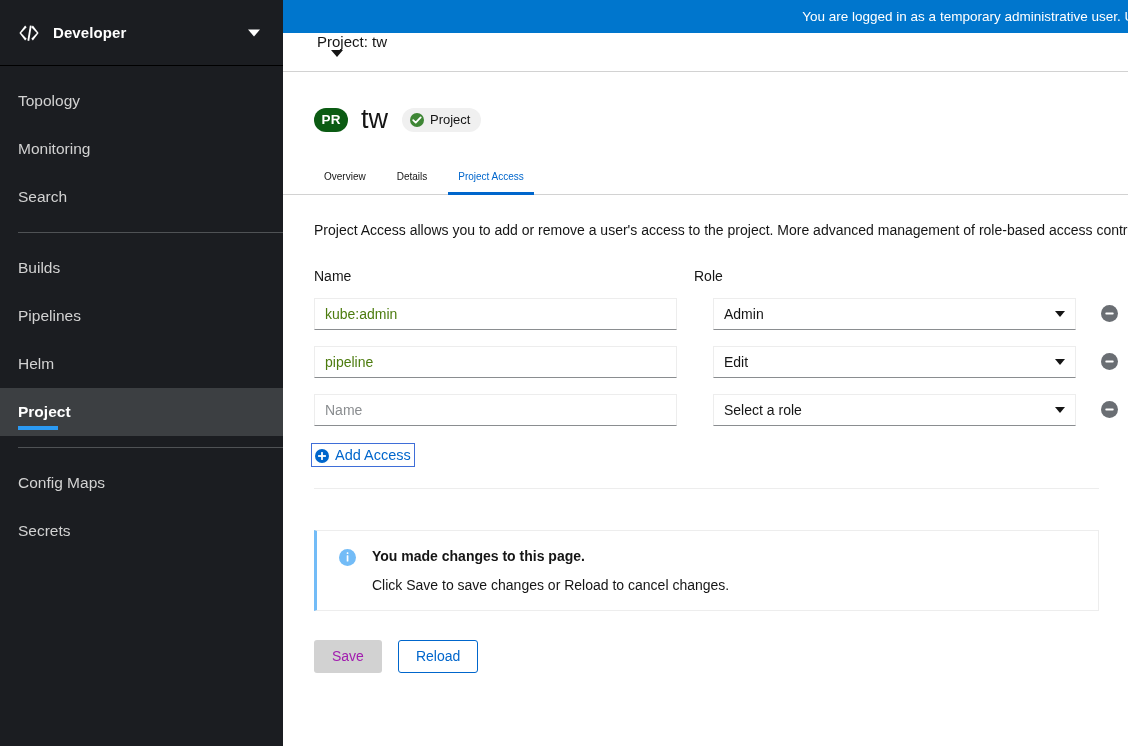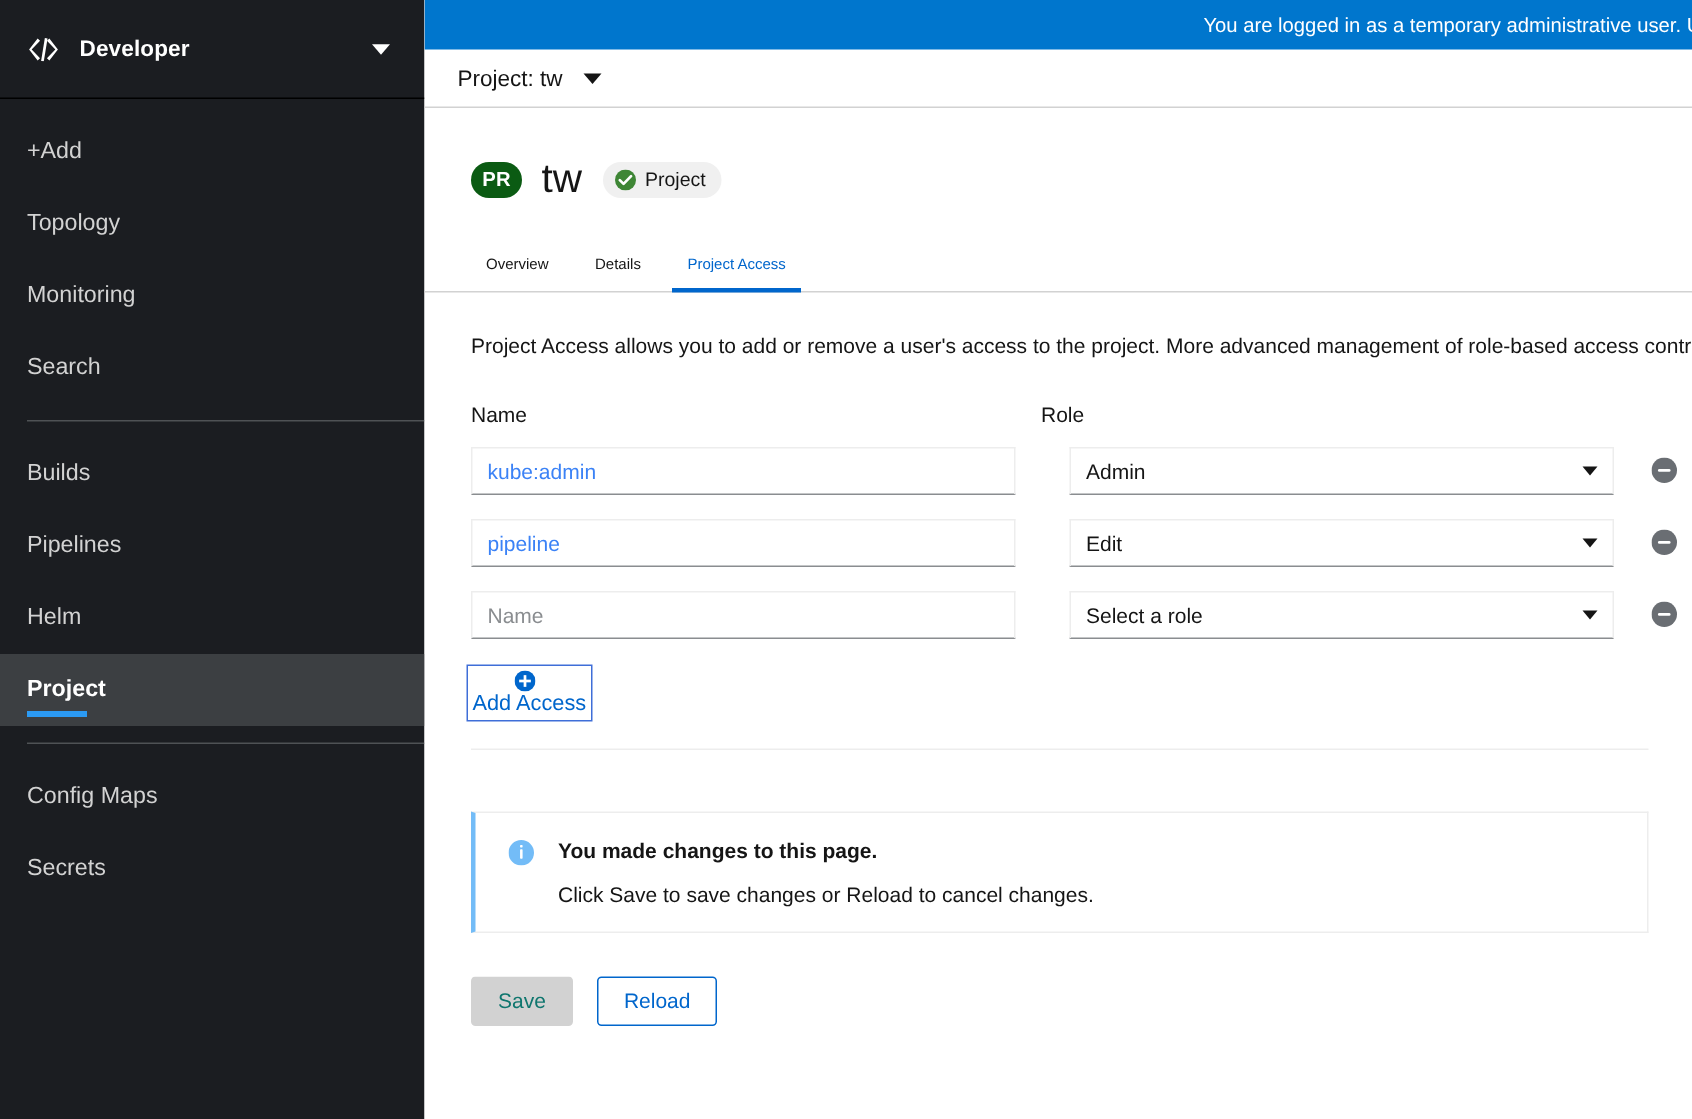--- a/index.html
+++ b/index.html
@@ -98,22 +98,23 @@
     white-space: nowrap;
   }
   .banner-text {
     padding-left: 14px;
     transform: translateX(55px);
   }
 
   .project-bar {
     height: 39px;
     border-bottom: 1px solid #d2d2d2;
-    display: flex; align-items: center;
-    padding-left: 22px;
+    display: flex; 
+    padding-left: 34px;
+    flex-direction: column;
   }
   .project-bar-label {
     font-size: 15px;
     color: #151515;
   }
   .project-bar-caret {
     margin-left: 14px;
     width: 0; height: 0;
     border-left: 6px solid transparent;
     border-right: 6px solid transparent;
@@ -206,21 +207,21 @@
     display: flex; align-items: center;
     margin-bottom: 16px;
   }
   .field {
     width: 363px; height: 32px;
     border: 1px solid #ededed;
     border-bottom: 1px solid #8a8d90;
     background: #ffffff;
     font-family: "Liberation Sans", sans-serif;
     font-size: 14px;
-    color: #3b82f6;
+    color: #4d7c0f;
     padding: 0 10px;
     outline: none;
   }
   .field::placeholder { color: #8a8d90; }
   .spacer-col { width: 36px; }
 
   .select-wrap { position: relative; width: 363px; height: 32px; }
   .select-box {
     width: 363px; height: 32px;
     border: 1px solid #ededed;
@@ -242,29 +243,28 @@
     pointer-events: none;
   }
   .remove-btn {
     margin-left: 25px;
     width: 17px; height: 17px;
     cursor: pointer;
     display: block;
   }
 
   .add-access {
-    display: inline-flex; align-items: center;
+    display: inline-flex; align-items: flex-end;
     margin-top: 4px;
     color: #0066cc;
     font-size: 14.5px;
     cursor: pointer;
     outline: 1px solid #3f6ed8;
     outline-offset: 2px;
     padding: 1px 1px;
-    flex-direction: column;
   }
   .add-plus {
     width: 14px; height: 14px; margin-right: 6px;
     display: block;
   }
 
   .divider {
     margin-top: 21px;
     width: 785px; height: 1px;
     background: #ededed;
@@ -295,21 +295,21 @@
     padding: 0 17px;
     font-size: 14px;
     font-family: "Liberation Sans", sans-serif;
     border-radius: 3px;
     cursor: pointer;
     display: flex; align-items: center; justify-content: center;
     border: 1px solid transparent;
   }
   .btn-save {
     background: #d2d2d2;
-    color: #0f766e;
+    color: #a21caf;
     cursor: default;
   }
   .btn-reload {
     background: #ffffff;
     color: #0066cc;
     border: 1px solid #0066cc;
     margin-left: 16px;
   }
 </style>
 </head>
@@ -325,23 +325,20 @@
           <path d="M7.2 2.2 L1.6 8 L7.2 13.8 L5.6 15.4 L-0.1 8 L5.6 0.6 Z" fill="#ffffff" transform="translate(1.5,0)"></path>
           <path d="M9.4 15.6 L11.9 0.4 L13.7 0.7 L11.2 15.9 Z" fill="#ffffff"></path>
           <path d="M14.8 2.2 L20.4 8 L14.8 13.8 L16.4 15.4 L22.1 8 L16.4 0.6 Z" fill="#ffffff" transform="translate(-1.5,0)"></path>
         </svg>
       </span>
       <span class="persp-label">Developer</span>
       <span class="persp-caret"></span>
     </div>
 
     <div class="nav-list">
-      <div class="nav-item">
-        <span>+Add</span>
-      </div>
       <div class="nav-item">
         <span>Topology</span>
       </div>
       <div class="nav-item">
         <span>Monitoring</span>
       </div>
       <div class="nav-item">
         <span>Search</span>
       </div>
       <div class="nav-sep"></div>

